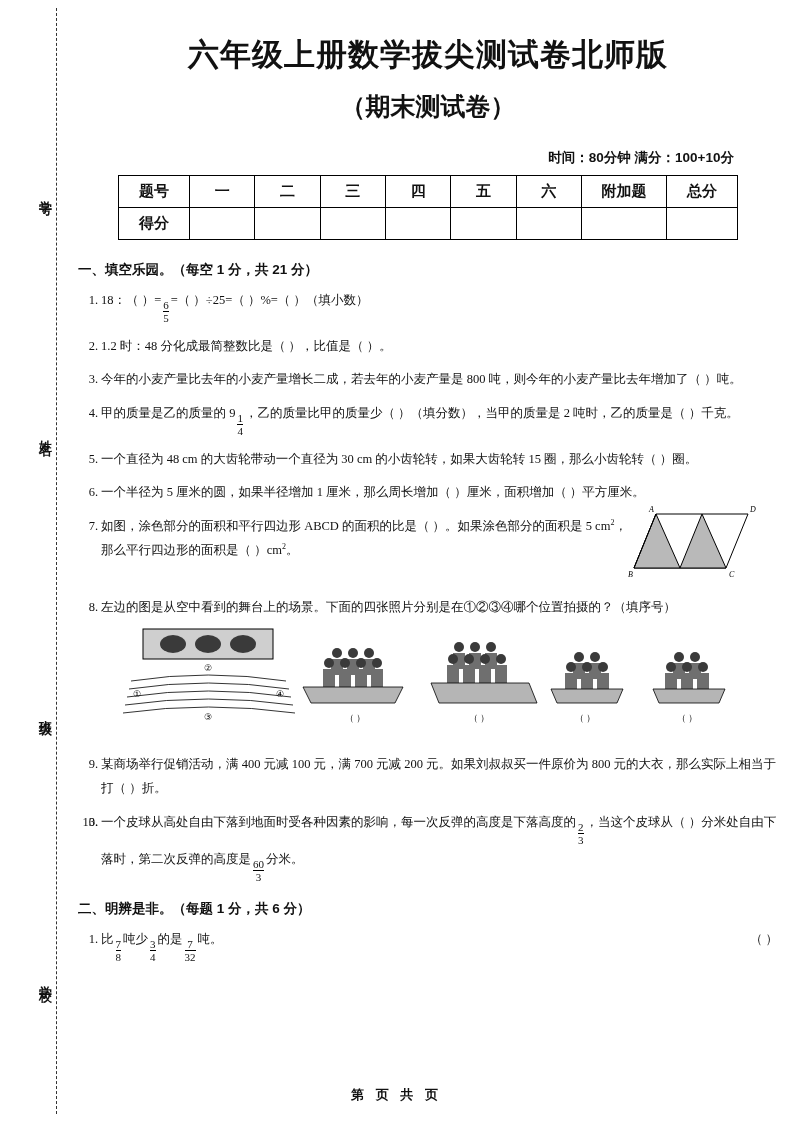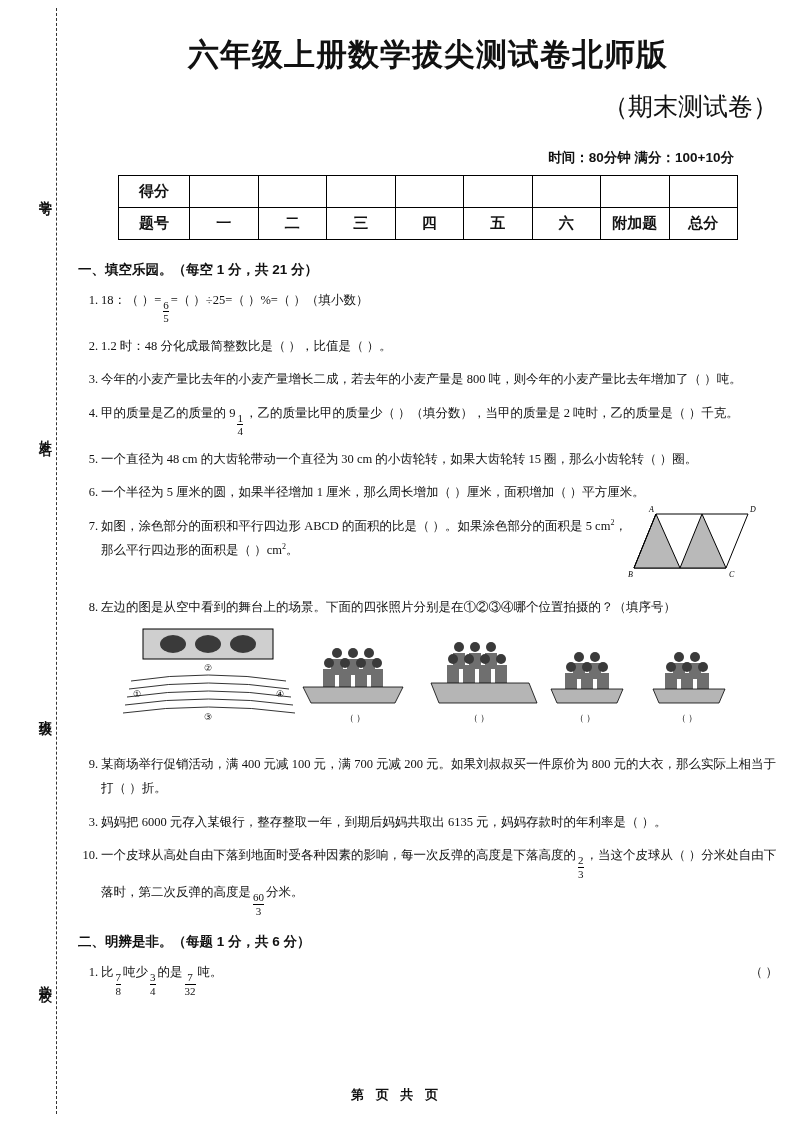--- a/index.html
+++ b/index.html
@@ -56,22 +56,22 @@
     margin: 34px 0 2px 0;
     font-size: 31px;
     font-weight: bold;
     text-align: center;
     letter-spacing: 1px;
     font-family: Liberation Sans, sans-serif;
   }
   h2.subtitle {
     margin: 14px 0 0 0;
     font-size: 25px;
-    font-weight: normal;
-    text-align: right;
+    font-weight: bold;
+    text-align: center;
     font-family: "Liberation Sans", sans-serif;
   }
   .timeline {
     margin-top: 26px;
     text-align: right;
     padding-right: 44px;
     font-size: 13.5px;
     font-weight: bold;
     font-family: "Liberation Sans", sans-serif;
   }
@@ -167,40 +167,40 @@
   <div class="content">
 
     <h1 class="title">六年级上册数学拔尖测试卷北师版</h1>
     <h2 class="subtitle">（期末测试卷）</h2>
 
     <div class="timeline">时间：80分钟  满分：100+10分</div>
 
     <table class="score">
       <tbody>
           <tr>
-        <td class="hd">得分</td>
-        <td></td>
-        <td></td>
-        <td></td>
-        <td></td>
-        <td></td>
-        <td></td>
-        <td></td>
-        <td></td>
-      </tr>
-      <tr>
         <td class="hd">题号</td>
         <td>一</td>
         <td>二</td>
         <td>三</td>
         <td>四</td>
         <td>五</td>
         <td>六</td>
         <td class="extra">附加题</td>
         <td class="total">总分</td>
+      </tr>
+      <tr>
+        <td class="hd">得分</td>
+        <td></td>
+        <td></td>
+        <td></td>
+        <td></td>
+        <td></td>
+        <td></td>
+        <td></td>
+        <td></td>
       </tr>
     </tbody>
       </table>
 
     <div class="sec-title">一、填空乐园。（每空 1 分，共 21 分）</div>
 
     <div class="q">
       <span class="num">1.</span>
       <span>18：（        ）=</span><span class="frac">
           <span class="numr">6</span>
@@ -346,21 +346,20 @@
       </div>
     </div>
 
     <div class="q">
       <span class="num">9.</span>
       <span>某商场举行促销活动，满 400 元减 100 元，满 700 元减 200 元。如果刘叔叔买一件原价为 800 元的大衣，那么实际上相当于打（        ）折。</span>
     </div>
 
     <div class="q">
       <span class="num">3.</span>
-      <span>妈妈把 6000 元存入某银行，整存整取一年，到期后妈妈共取出 6135 元，妈妈存款时的年利率是（        ）。</span>
     </div>
 
     <div class="q">
       <span class="num">10.</span>
       <span>一个皮球从高处自由下落到地面时受各种因素的影响，每一次反弹的高度是下落高度的</span><span class="frac">
           <span class="numr">2</span>
           <span class="den">3</span>
         </span><span>，当这个皮球从（        ）分米处自由下落时，第二次反弹的高度是</span><span class="frac">
           <span class="numr">60</span>
           <span class="den">3</span>

